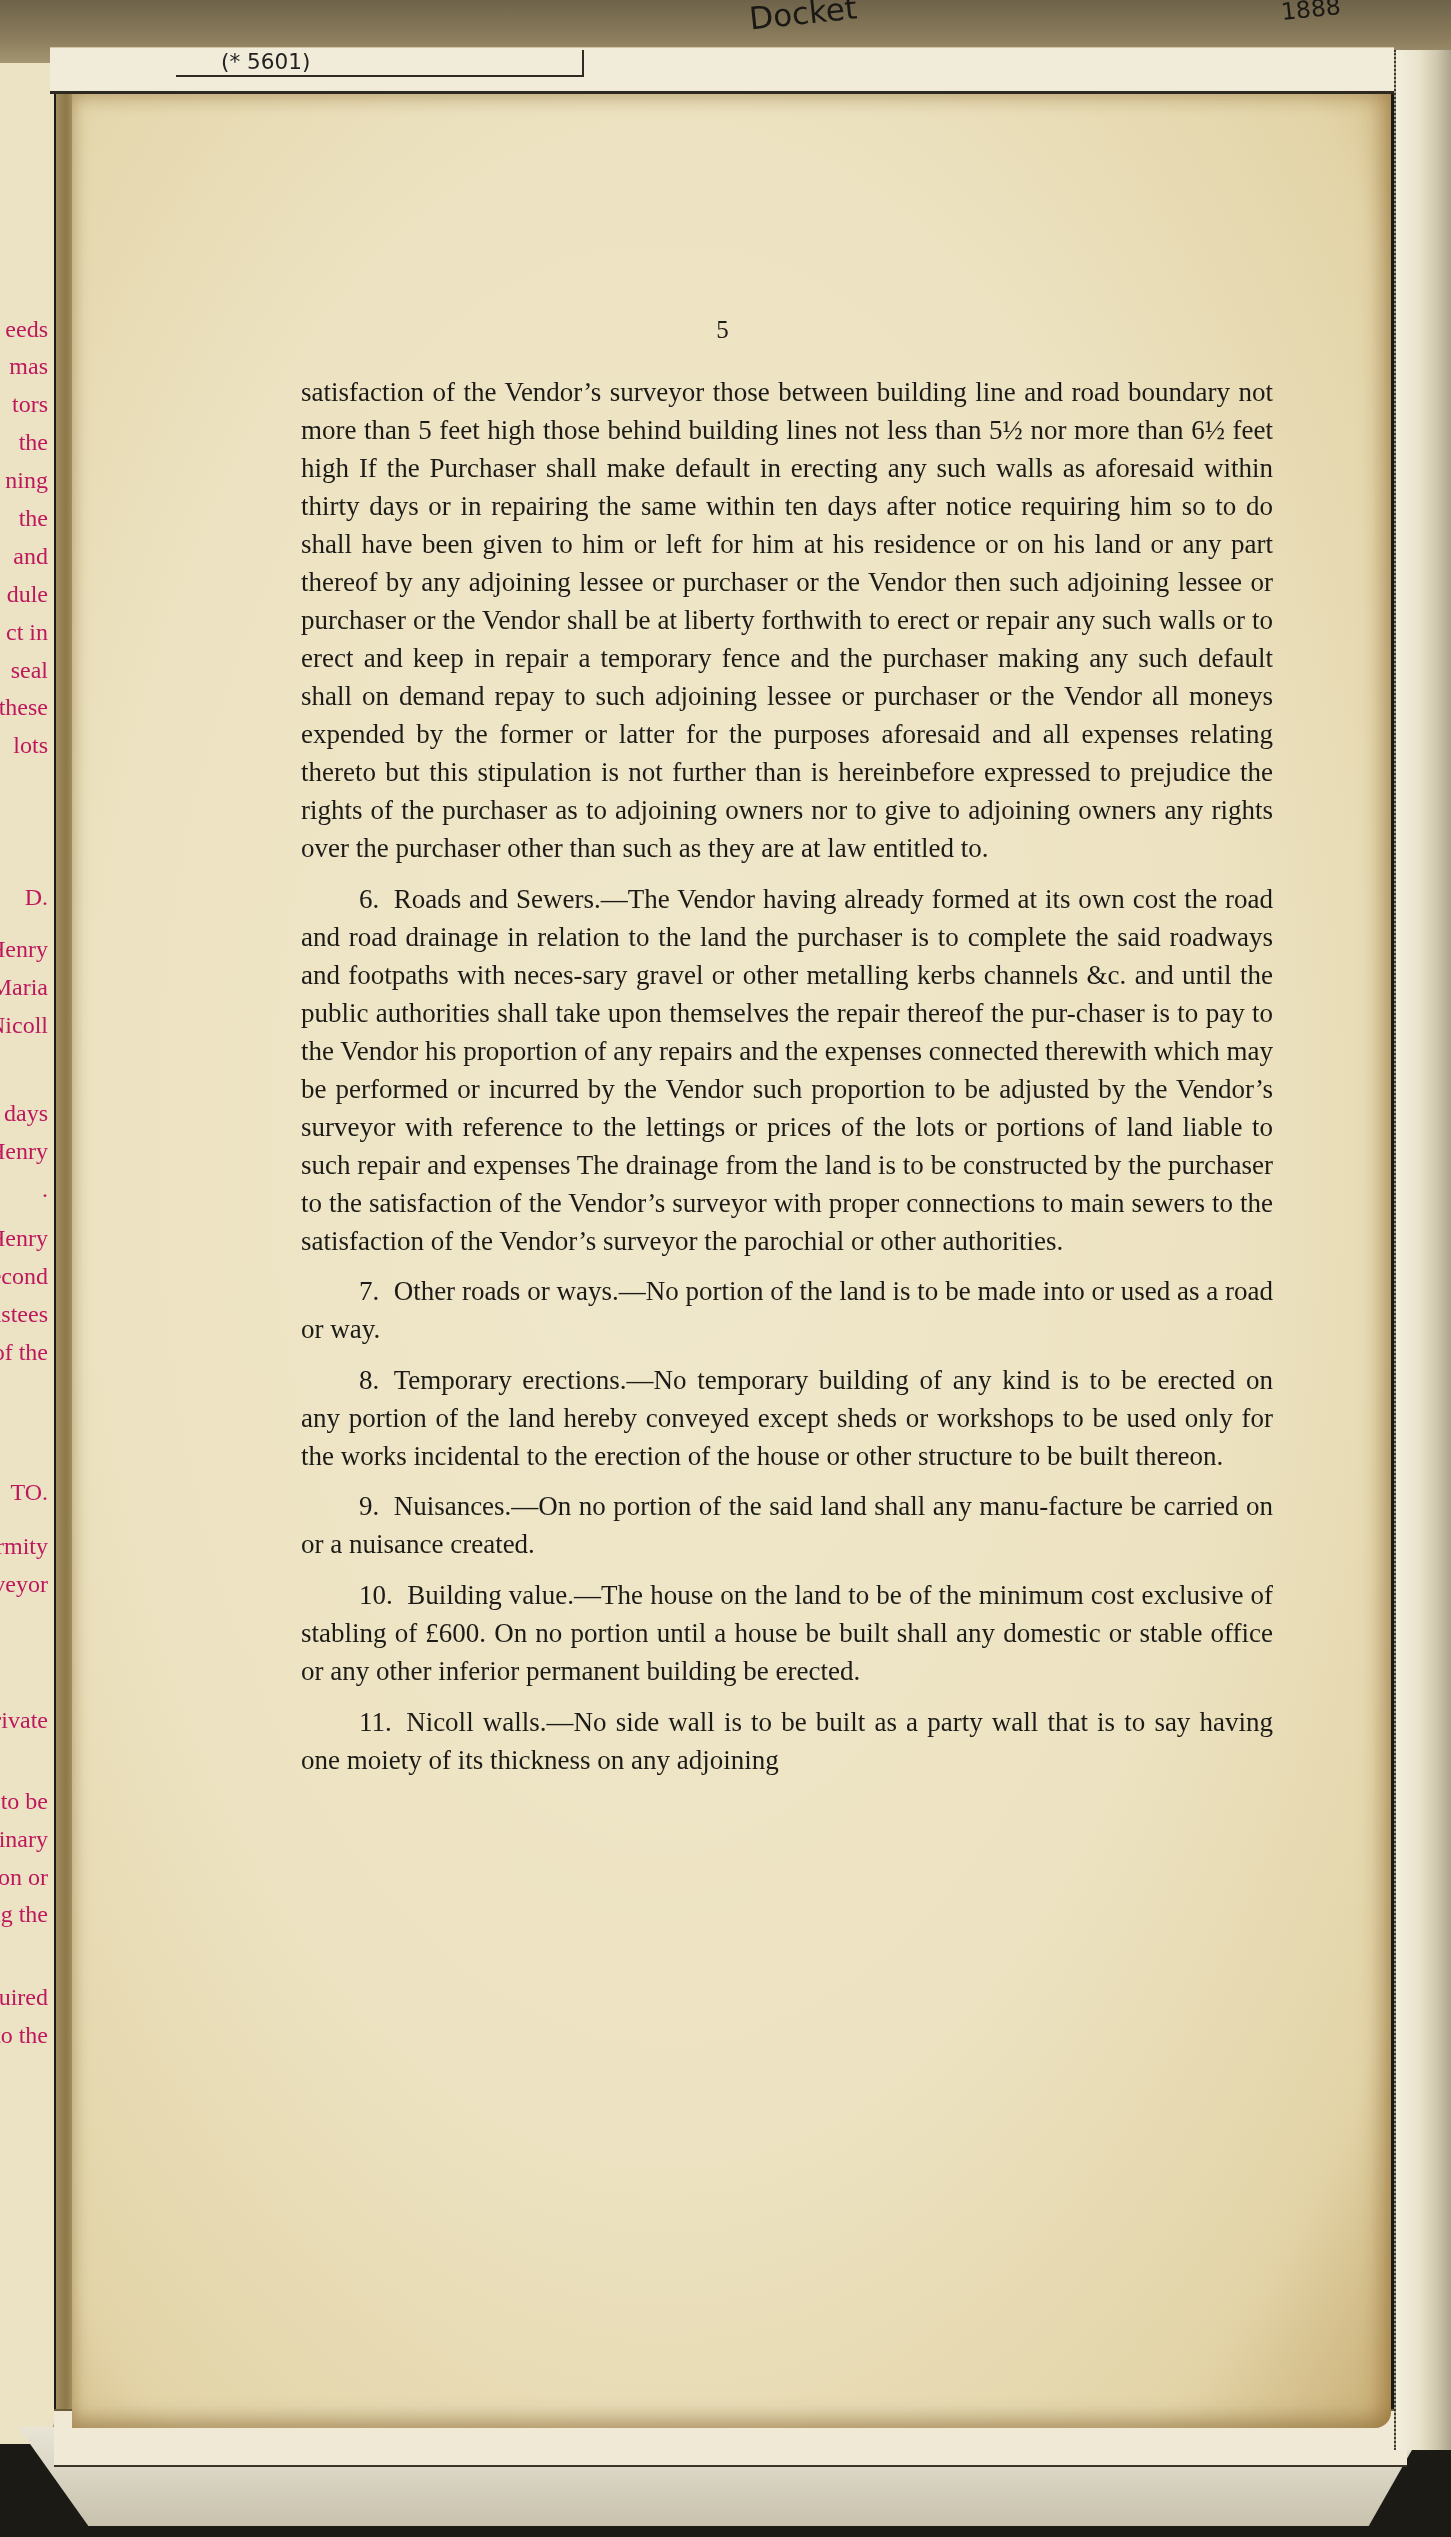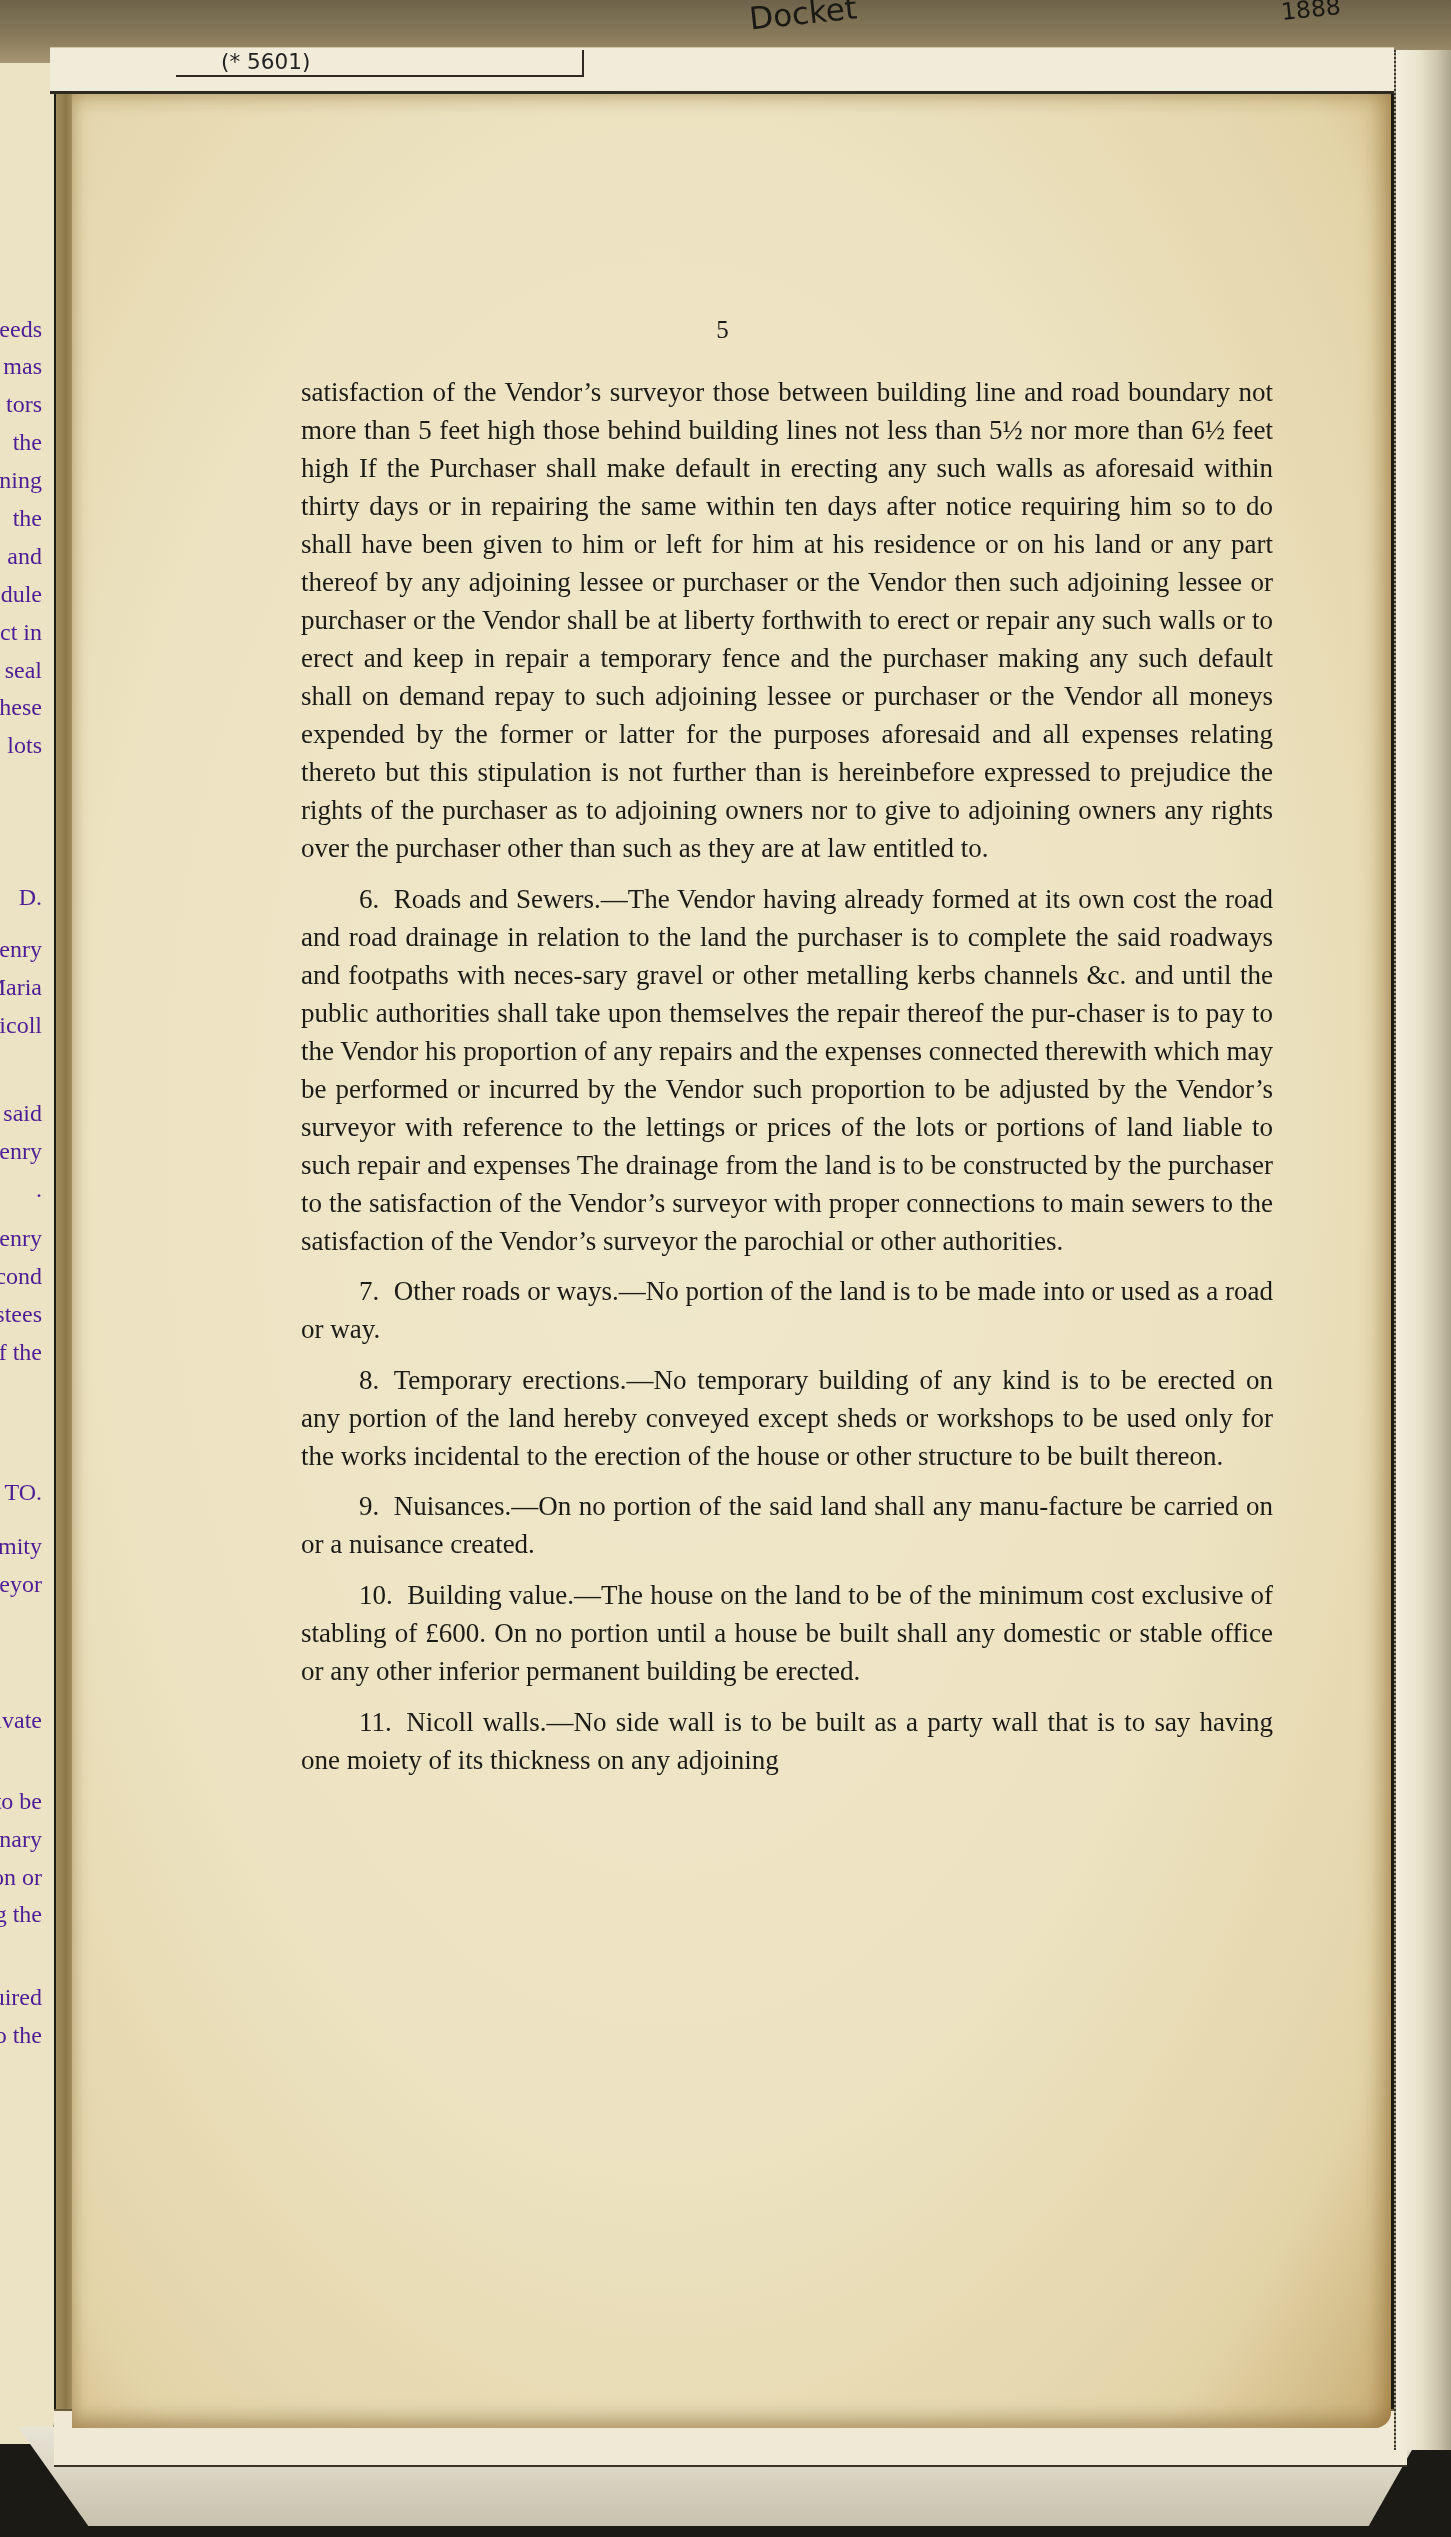--- a/index.html
+++ b/index.html
@@ -19,21 +19,21 @@
     color: #1a1814; transform: rotate(-6deg); top: -5.4px;
   }
   
   .left-page {
     position: absolute; left: 0; top: 63px; width: 54px; height: 2381px;
     background: #ece3c4;
     overflow: hidden;
     border-bottom-right-radius: 21.6px;
   }
   .left-page .frag {
-    position: absolute; right: 12px; font-size: 24px; color: #4c1d95;
+    position: absolute; right: 6px; font-size: 24px; color: #be185d;
     white-space: nowrap; text-align: center;
   }
   .left-gutter {
     position: absolute; left: 56px; top: 90px; width: 20px; height: 2345px;
     background: linear-gradient(90deg, #a08c5c, #8c7748 50%, #b09c6c);
   }
   
   .under-sheets {
     position: absolute; left: 18px; top: 2427px; width: 1407px; height: 99px;
     background: linear-gradient(180deg, #e8e4d6 0%, #d9d4c2 50%, #c7c1ad 100%);
@@ -101,21 +101,21 @@
     <span class="frag" style="top: 480px; margin-left: 12px;">and</span>
     <span class="frag" style="top: 518px;">dule</span>
     <span class="frag" style="top: 556px;">ct in</span>
     <span class="frag" style="top: 594px; margin-left: 10px;">seal</span>
     <span class="frag" style="top: 631px;">these</span>
     <span class="frag" style="top: 669px;">lots</span>
     <span class="frag" style="top: 821px;">D.</span>
     <span class="frag" style="top: 873px;">Henry</span>
     <span class="frag" style="top: 911px;">Maria</span>
     <span class="frag" style="top: 949px;">Nicoll</span>
-    <span class="frag" style="top: 1037px;">said</span>
+    <span class="frag" style="top: 1037px;">days</span>
     <span class="frag" style="top: 1075px;">Henry</span>
     <span class="frag" style="top: 1113px;">.</span>
     <span class="frag" style="top: 1162px;">Henry</span>
     <span class="frag" style="top: 1200px;">econd</span>
     <span class="frag" style="top: 1238px;">ustees</span>
     <span class="frag" style="top: 1276px;">of the</span>
     <span class="frag" style="top: 1416px;">TO.</span>
     <span class="frag" style="top: 1470px;">ormity</span>
     <span class="frag" style="top: 1508px;">rveyor</span>
     <span class="frag" style="top: 1644px;">private</span>

